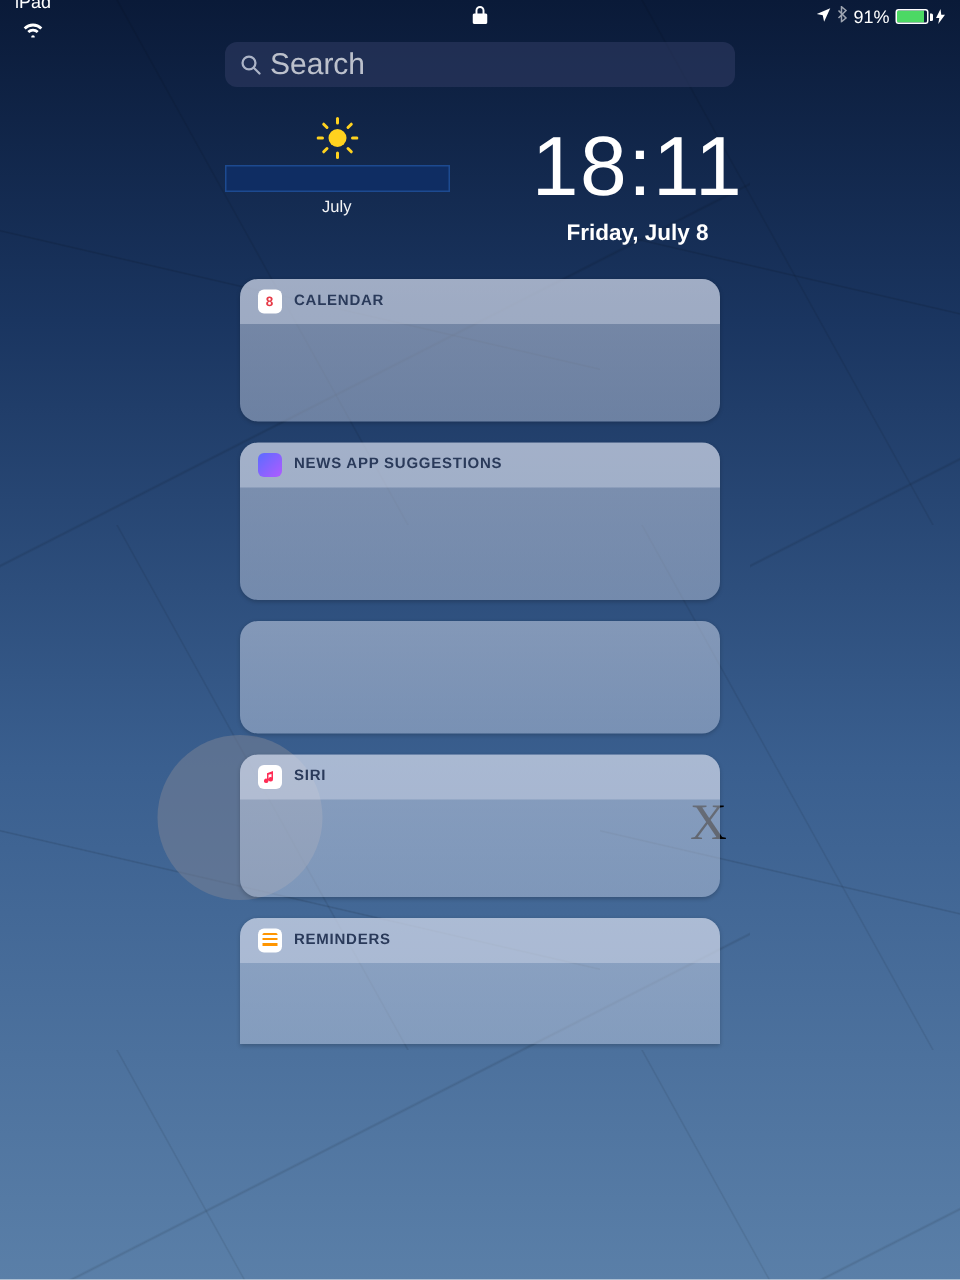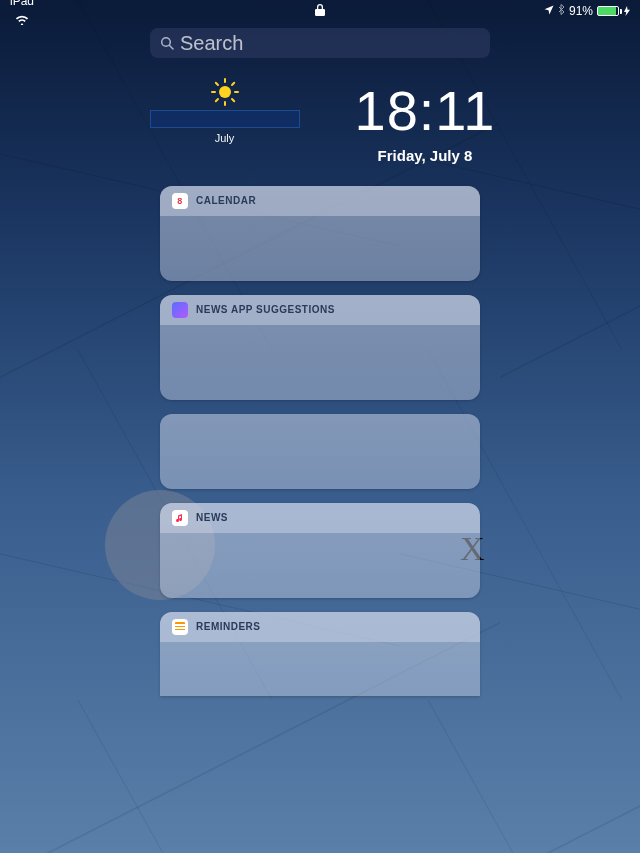--- a/index.html
+++ b/index.html
@@ -217,21 +217,21 @@
     <div class="widget-body h-75"></div>
   </div>
 
   <div class="widget">
     <div class="widget-header">
       <span class="widget-icon ic-music">
         <svg viewBox="0 0 10 10">
             <path fill="#ff2d55" d="M7 1v5.5a1.5 1.5 0 11-1-1.4V3L4 3.5v4a1.5 1.5 0 11-1-1.4V2.5z"></path>
           </svg>
       </span>
-      <span>NEWS</span>
+      <span>SIRI</span>
     </div>
     <div class="widget-body"></div>
   </div>
 
   <div class="widget cut">
     <div class="widget-header">
       <span class="widget-icon ic-reminders"></span>
       <span>REMINDERS</span>
     </div>
     <div class="widget-body h-cut"></div>

